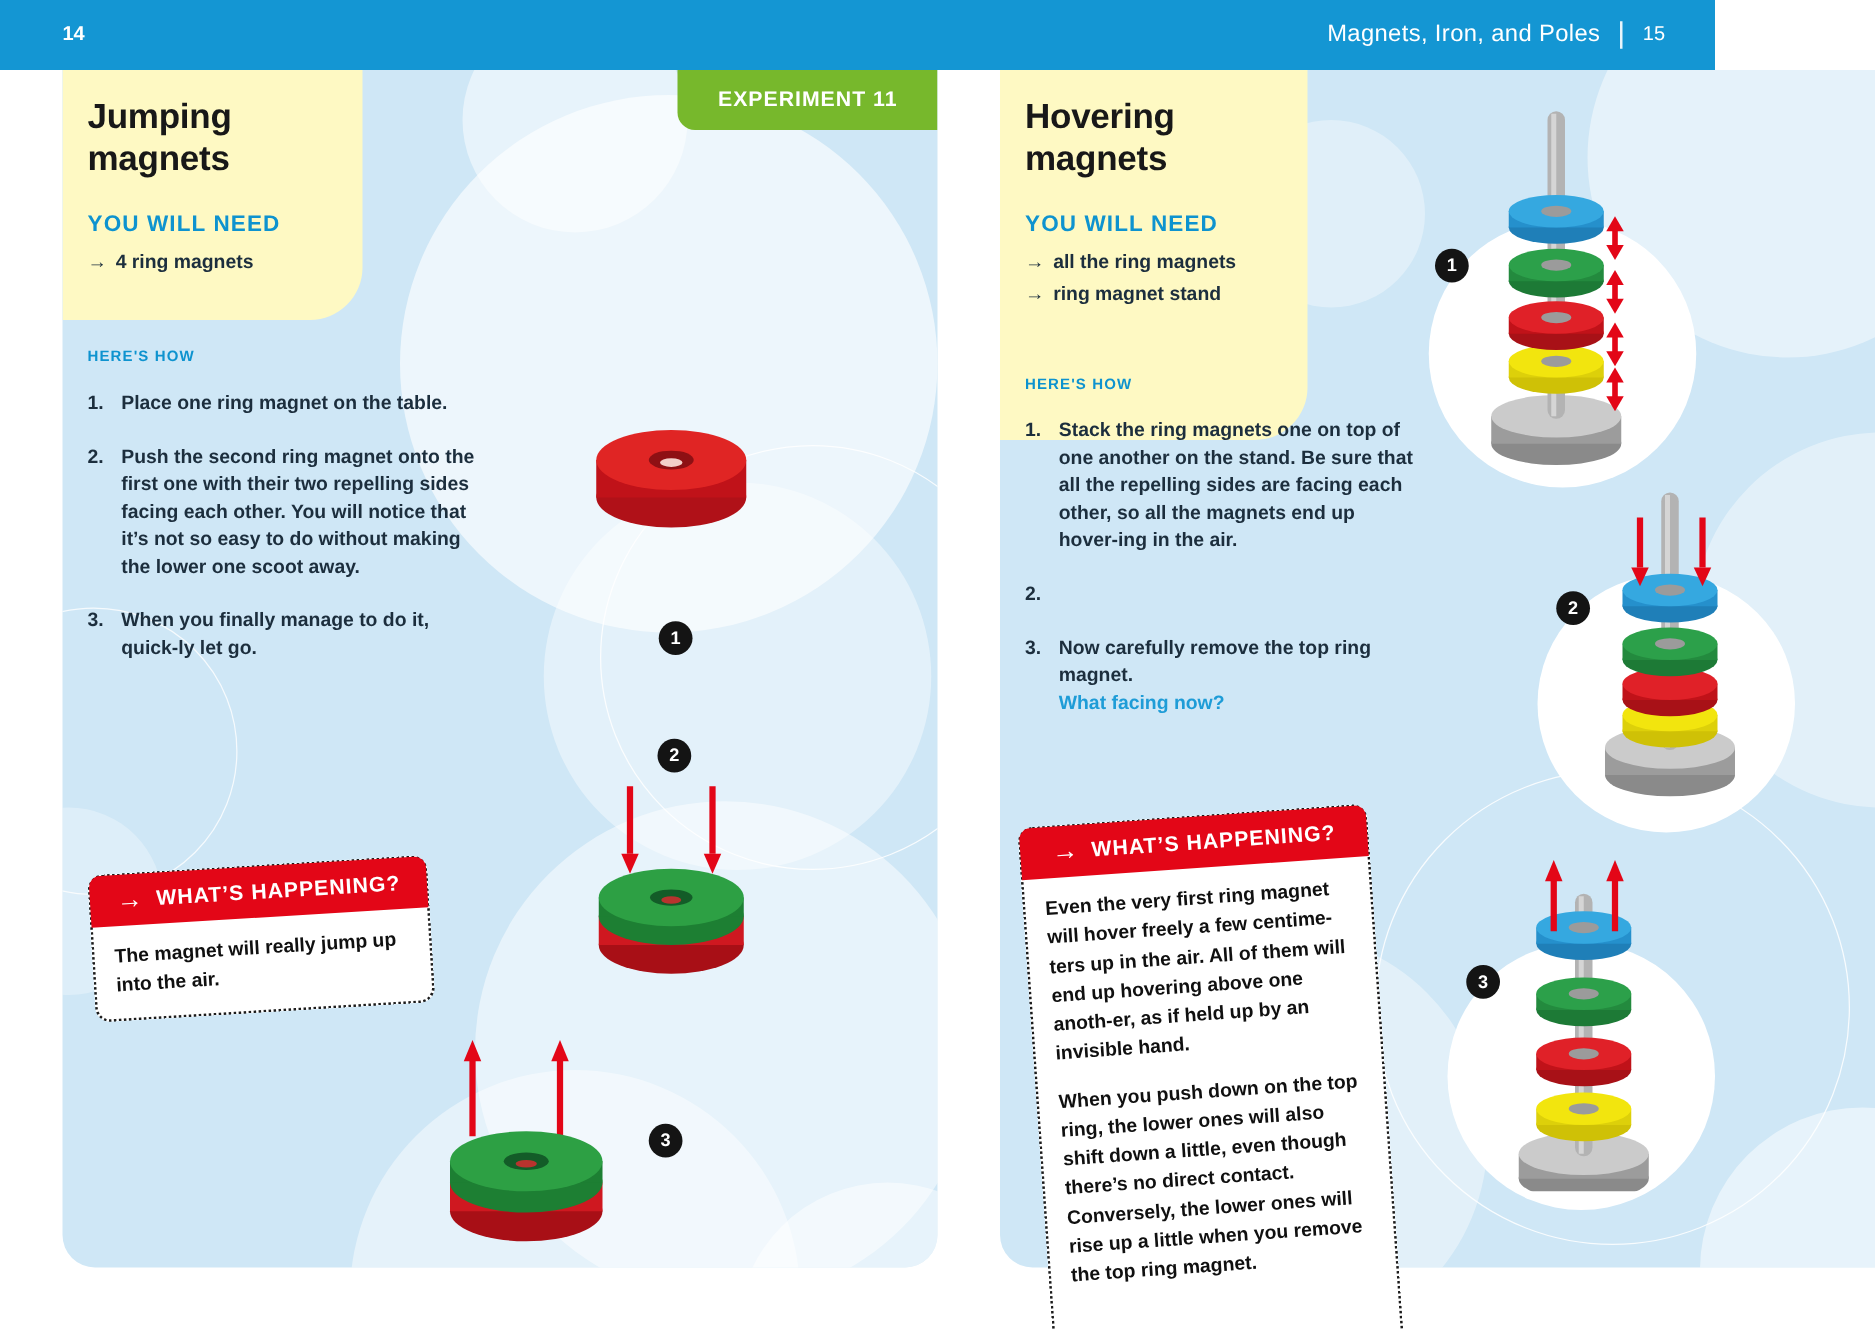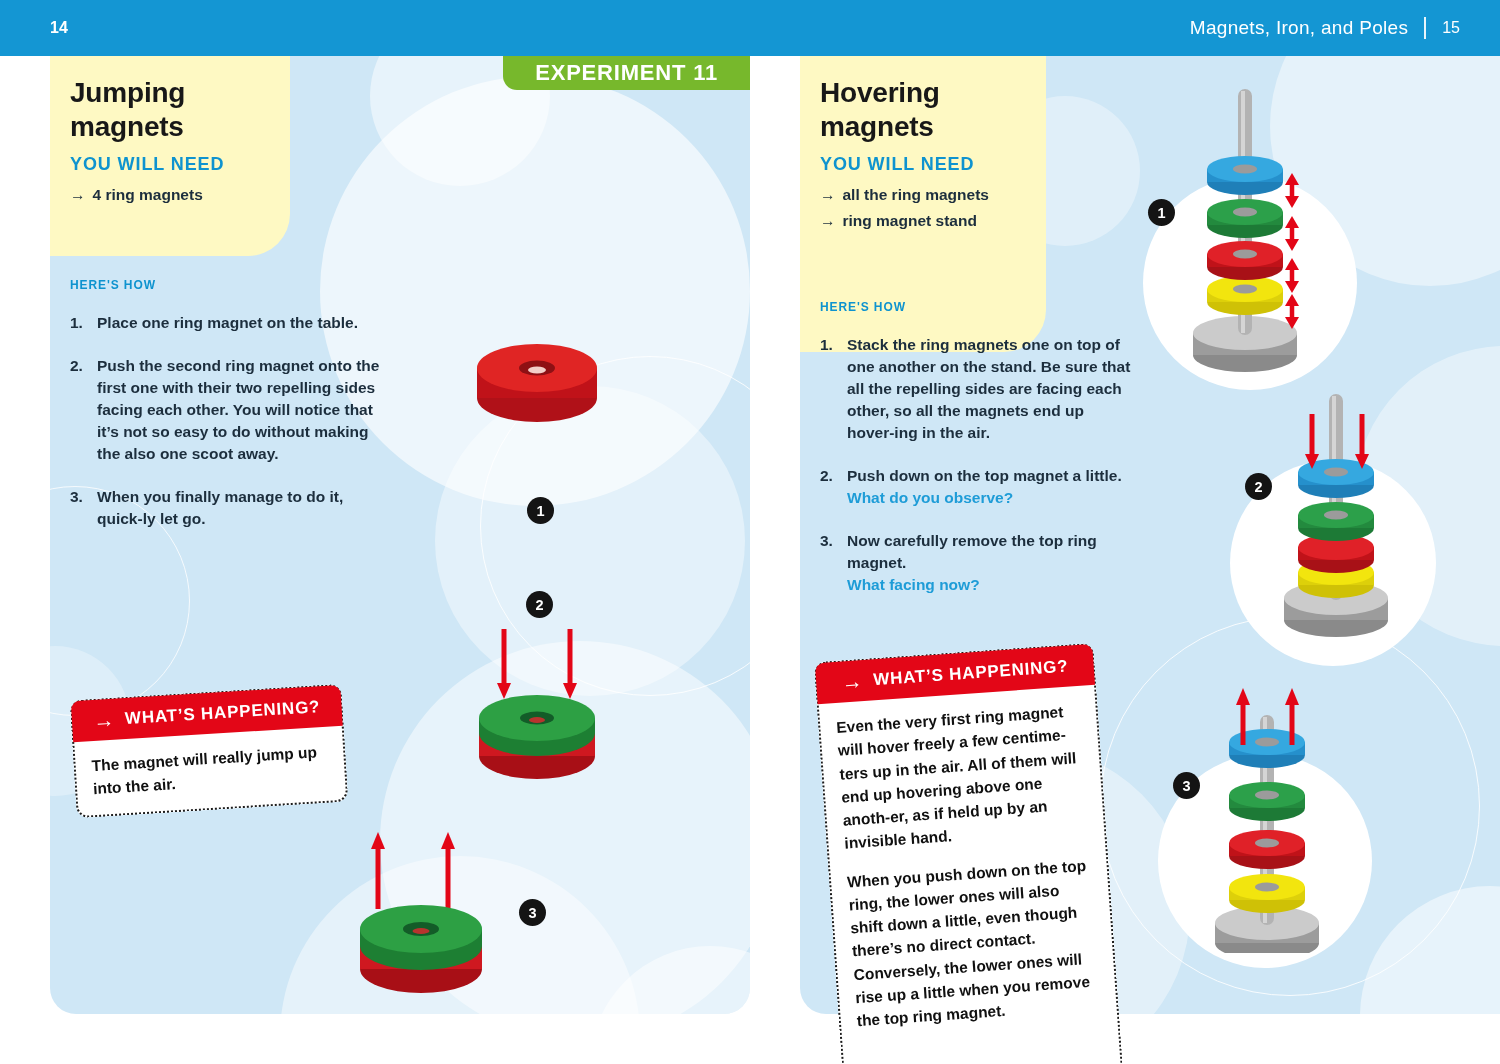--- a/index.html
+++ b/index.html
@@ -12,43 +12,43 @@
     --accent-red:#e30617;
     --badge-black:#141414;
   }
   *{box-sizing:border-box}
   html,body{margin:0;padding:0}
   body{
     width:1500px;height:1064px;position:relative;overflow:hidden;
     background:#fff;font-family:"Liberation Sans",sans-serif;color:var(--ink);
   }
   
-  .header{position:absolute;left:0;top:0;width:1500px;height:56px;background:var(--header-blue)}
+  .header{position:absolute;left:0;top:0;width:1372px;height:56px;background:var(--header-blue)}
   .hdr-num{position:absolute;top:0;line-height:56px;color:#fff;font-weight:700;font-size:16px}
   #hn-left{left:50px}
   .hdr-right{position:absolute;right:40px;top:0;height:56px;display:flex;align-items:center;gap:16px;color:#fff}
   .hdr-title{font-size:19px;font-weight:400;letter-spacing:.3px}
   .hdr-div{width:2px;height:22px;background:rgba(255,255,255,.9)}
   .hdr-right .hdr-num2{font-weight:400;font-size:16px}
   
   .panel{position:absolute;top:56px;width:700px;height:958px;background:var(--panel-blue);overflow:hidden;border-radius:0 0 26px 26px}
   #panel-left{left:50px}
   #panel-right{left:800px;border-radius:0 0 0 26px}
   .deco{position:absolute;border-radius:50%}
   
-  .banner{position:absolute;top:0;right:0;height:34px;background:var(--banner-green);color:#fff;
-    font-weight:700;font-size:22px;letter-spacing:.8px;display:flex;align-items:center;justify-content:center;
+  .banner{position:absolute;top:0;right:0;height:48px;background:var(--banner-green);color:#fff;
+    font-weight:700;font-size:17px;letter-spacing:.8px;display:flex;align-items:center;justify-content:center;
     border-radius:0 0 0 14px;padding:7px 32px;z-index:6}
   
   .card{position:absolute;left:0;top:0;background:#fef9c3;border-radius:0 0 42px 0;z-index:5}
   #card-left{width:240px;height:200px}
   #card-right{width:246px;height:296px}
   .card-inner{padding:20px 0 0 20px}
   .page-title{font-size:28px;line-height:1.2;font-weight:700;color:#181818;letter-spacing:-.2px}
-  .need-head{margin-top:11px;color:var(--heading-blue);font-size:18px;font-weight:700;letter-spacing:.9px}
+  .need-head{margin-top:26px;color:var(--heading-blue);font-size:18px;font-weight:700;letter-spacing:.9px}
   .need-item{margin-top:11px;font-size:15.5px;font-weight:700;color:var(--ink);display:flex;gap:7px;line-height:1.2}
   .need-item + .need-item{margin-top:7px}
   
   .hh{position:absolute;z-index:5}
   #hh-left{left:20px;top:222px;width:312px}
   #hh-right{left:20px;top:244px;width:312px}
   .hh-head{color:var(--heading-blue);font-size:12px;font-weight:700;letter-spacing:.9px;margin-bottom:20px}
   .step{display:flex;gap:7px;margin-bottom:21px;font-size:15.5px;font-weight:700;line-height:1.42}
   .step-num{flex:0 0 20px}
   .q{color:var(--question-blue)}
@@ -143,21 +143,21 @@
   <div class="banner">EXPERIMENT 11</div>
 
   <div class="hh" id="hh-left">
     <div class="hh-head">HERE'S HOW</div>
     <div class="step">
       <span class="step-num">1.</span>
       <span>Place one ring magnet on the table.</span>
     </div>
     <div class="step">
       <span class="step-num">2.</span>
-      <span>Push the second ring magnet onto the first one with their two repelling sides facing each other. You will notice that it’s not so easy to do without making the also one scoot away.</span>
+      <span>Push the second ring magnet onto the first one with their two repelling sides facing each other. You will notice that it’s not so easy to do without making the lower one scoot away.</span>
     </div>
     <div class="step">
       <span class="step-num">3.</span>
       <span>When you finally manage to do it, quick-ly let go.</span>
     </div>
   </div>
 
   <div class="dot" style="left:477px;top:441px">1</div>
   <div class="dot" style="left:476px;top:535px">2</div>
   <div class="dot" style="left:469px;top:843px">3</div>
@@ -316,24 +316,20 @@
 
 
   <div class="hh" id="hh-right">
     <div class="hh-head">HERE'S HOW</div>
     <div class="step">
       <span class="step-num">1.</span>
       <span>Stack the ring magnets one on top of one another on the stand. Be sure that all the repelling sides are facing each other, so all the magnets end up hover-ing in the air.</span>
     </div>
     <div class="step">
       <span class="step-num">2.</span>
-      <span>
-        <span>Push down on the top magnet a little.</span>
-        <span class="q" style="display:block">What do you observe?</span>
-      </span>
     </div>
     <div class="step">
       <span class="step-num">3.</span>
       <span>
         <span>Now carefully remove the top ring magnet.</span>
         <span class="q" style="display:block">What facing now?</span>
       </span>
     </div>
   </div>
 

